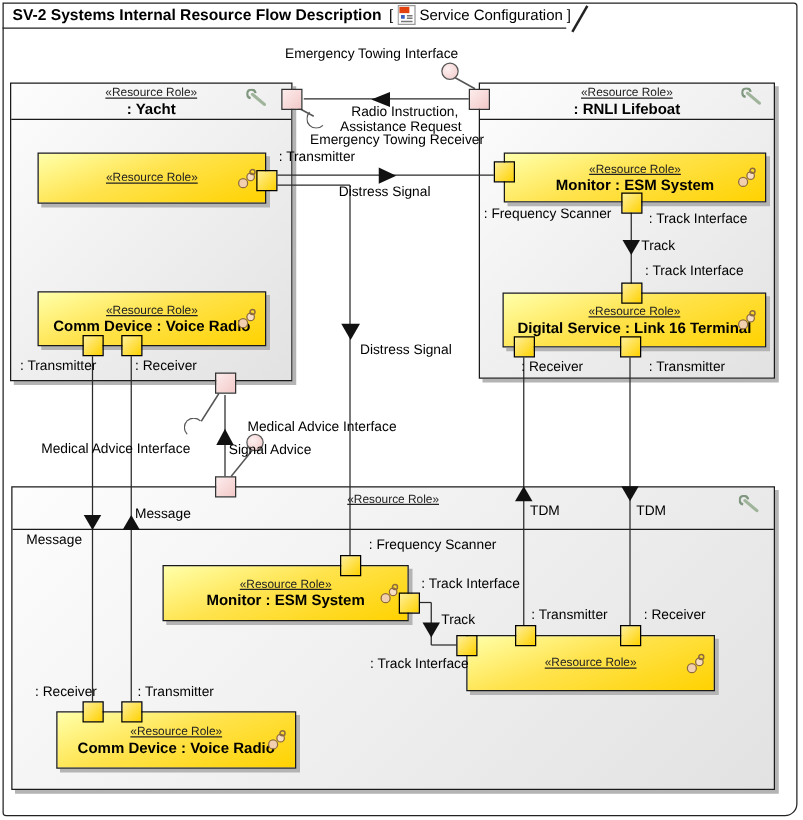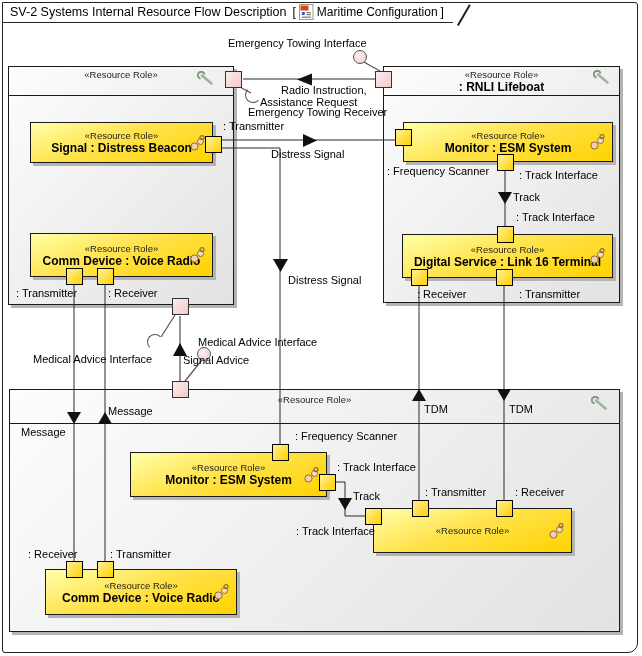--- a/index.html
+++ b/index.html
@@ -6,29 +6,29 @@
   #canvas{position:relative;width:642px;height:656px;background:#fff;overflow:hidden;
           font-family:"Liberation Sans",sans-serif;color:#000;}
   
   .frame{position:absolute;left:2px;top:2px;width:634px;height:649px;
          border:1px solid #222;border-radius:0 3px 10px 3px;}
   .tab{position:absolute;left:2px;top:2px;width:451px;height:21px;
        border-bottom:1px solid #222;display:flex;align-items:center;
        padding-left:8px;box-sizing:border-box;white-space:nowrap;}
   .tab-slant{position:absolute;left:457px;top:1px;width:1.5px;height:24px;background:#222;
              transform:rotate(30deg);transform-origin:bottom left;}
-  .tab .t-bold{font-size:12.5px;font-weight:normal;}
+  .tab .t-bold{font-size:12.5px;font-weight:bold;}
   .tab .t-reg{font-size:12px;margin-left:6px;display:inline-flex;align-items:center;gap:3px;}
   
   .container{position:absolute;border:1.4px solid #1a1a1a;
              background:linear-gradient(135deg,#fdfdfd,#e2e2e2);
              box-shadow:3px 3px 0 #b4b4b4;box-sizing:border-box;}
   .c-header{position:absolute;left:0;top:0;right:0;border-bottom:1.4px solid #1a1a1a;
             text-align:center;padding-top:2px;box-sizing:border-box;}
-  .stereo{font-size:9.5px;color:#222;display:block;line-height:11px;}
+  .stereo{font-size:9.5px;color:#222;display:block;line-height:11px;text-decoration:underline;}
   .c-name{font-size:12px;font-weight:bold;display:block;line-height:14px;}
   
   .block{position:absolute;border:1.2px solid #1a1a1a;box-sizing:border-box;
          background:linear-gradient(160deg,#ffffaa 0%,#ffe34d 45%,#ffd200 100%);
          box-shadow:3px 3px 0 #b4b4b4;display:flex;flex-direction:column;
          align-items:center;justify-content:center;text-align:center;}
   .b-name{font-size:12px;font-weight:bold;line-height:14px;}
   .bicon{position:absolute;right:5px;top:50%;transform:translateY(-50%);}
   .hicon{position:absolute;}
   
@@ -57,29 +57,30 @@
     <span class="t-reg">
       <span>[</span>
       <svg width="15" height="16" viewBox="0 0 15 16">
         <rect x="0.5" y="0.5" width="13.5" height="15" fill="#ffffff" stroke="#999"></rect>
         <rect x="1.5" y="1.5" width="8" height="5" fill="#e2420f"></rect>
         <rect x="2.8" y="8" width="3" height="3" fill="#3a5fbf"></rect>
         <rect x="7.5" y="8" width="4.5" height="1.2" fill="#777"></rect>
         <rect x="7.5" y="10" width="4.5" height="1.2" fill="#777"></rect>
         <rect x="2.8" y="12.6" width="9.2" height="1.2" fill="#777"></rect>
       </svg>
-      <span>Maritime Configuration</span>
+      <span>Service Configuration</span>
       <span>]</span>
     </span>
   </div>
   <div class="tab-slant"></div>
 
   <div class="container" style="left:8px;top:66px;width:226px;height:239px;">
     <div class="c-header" style="height:29px;">
       <span class="stereo">«Resource Role»</span>
+      <span class="c-name">: Yacht</span>
       <svg class="hicon" style="right:18px;top:4px;" width="18" height="15" viewBox="0 0 18 15">
         <path d="M5 4.5 L14.5 12.5" stroke="#9fb49b" stroke-width="2.6" stroke-linecap="round"></path>
         <path d="M7.5 3.5 A3.4 3.4 0 1 0 3.5 7.5" fill="none" stroke="#7f967f" stroke-width="1.8"></path>
       </svg>
     </div>
   </div>
 
   <div class="container" style="left:383px;top:66px;width:237px;height:237px;">
     <div class="c-header" style="height:29px;">
       <span class="stereo">«Resource Role»</span>
@@ -96,21 +97,20 @@
       <span class="stereo">«Resource Role»</span>
       <svg class="hicon" style="right:10px;top:6px;" width="18" height="15" viewBox="0 0 18 15">
         <path d="M5 4.5 L14.5 12.5" stroke="#9fb49b" stroke-width="2.6" stroke-linecap="round"></path>
         <path d="M7.5 3.5 A3.4 3.4 0 1 0 3.5 7.5" fill="none" stroke="#7f967f" stroke-width="1.8"></path>
       </svg>
     </div>
   </div>
 
   <div class="block" style="left:30px;top:122px;width:183px;height:41px;">
     <span class="stereo">«Resource Role»</span>
-    <span class="b-name">Signal : Distress Beacon</span>
     <svg class="bicon" width="18" height="18" viewBox="0 0 18 18">
       <circle cx="5.5" cy="12.5" r="3.6" fill="#f2cfae" stroke="#8d6b3f"></circle>
         <circle cx="11.5" cy="7.5" r="3" fill="#f7ddc2" stroke="#8d6b3f"></circle>
         <circle cx="13" cy="3.6" r="2" fill="none" stroke="#8d6b3f" stroke-width="1.2"></circle>
     </svg>
   </div>
 
   <div class="block" style="left:30px;top:233px;width:183px;height:44px;">
     <span class="stereo">«Resource Role»</span>
     <span class="b-name">Comm Device : Voice Radio</span>
@@ -227,21 +227,21 @@
   <div class="port" style="left:66px;top:561px;"></div>
   <div class="port" style="left:97px;top:561px;"></div>
 
   <div class="ball" style="left:353px;top:50px;"></div>
   <div class="ball" style="left:197px;top:347px;"></div>
   <div class="socket open-ur" style="left:245px;top:87px;"></div>
   <div class="socket open-dr" style="left:147px;top:334px;"></div>
 
   <span class="lbl" style="left:228px;top:37px;">Emergency Towing Interface</span>
   <span class="lbl" style="left:281px;top:84px;">Radio Instruction,</span>
-  <span class="lbl" style="left:260px;top:96px;">Assistance Request</span>
+  <span class="lbl" style="left:272px;top:96px;">Assistance Request</span>
   <span class="lbl" style="left:248px;top:106px;">Emergency Towing Receiver</span>
   <span class="lbl" style="left:223px;top:120px;">: Transmitter</span>
   <span class="lbl" style="left:271px;top:148px;">Distress Signal</span>
   <span class="lbl" style="left:387px;top:165px;">: Frequency Scanner</span>
   <span class="lbl" style="left:519px;top:169px;">: Track Interface</span>
   <span class="lbl" style="left:513px;top:191px;">Track</span>
   <span class="lbl" style="left:516px;top:211px;">: Track Interface</span>
   <span class="lbl" style="left:417px;top:288px;">: Receiver</span>
   <span class="lbl" style="left:519px;top:288px;">: Transmitter</span>
   <span class="lbl" style="left:16px;top:287px;">: Transmitter</span>

